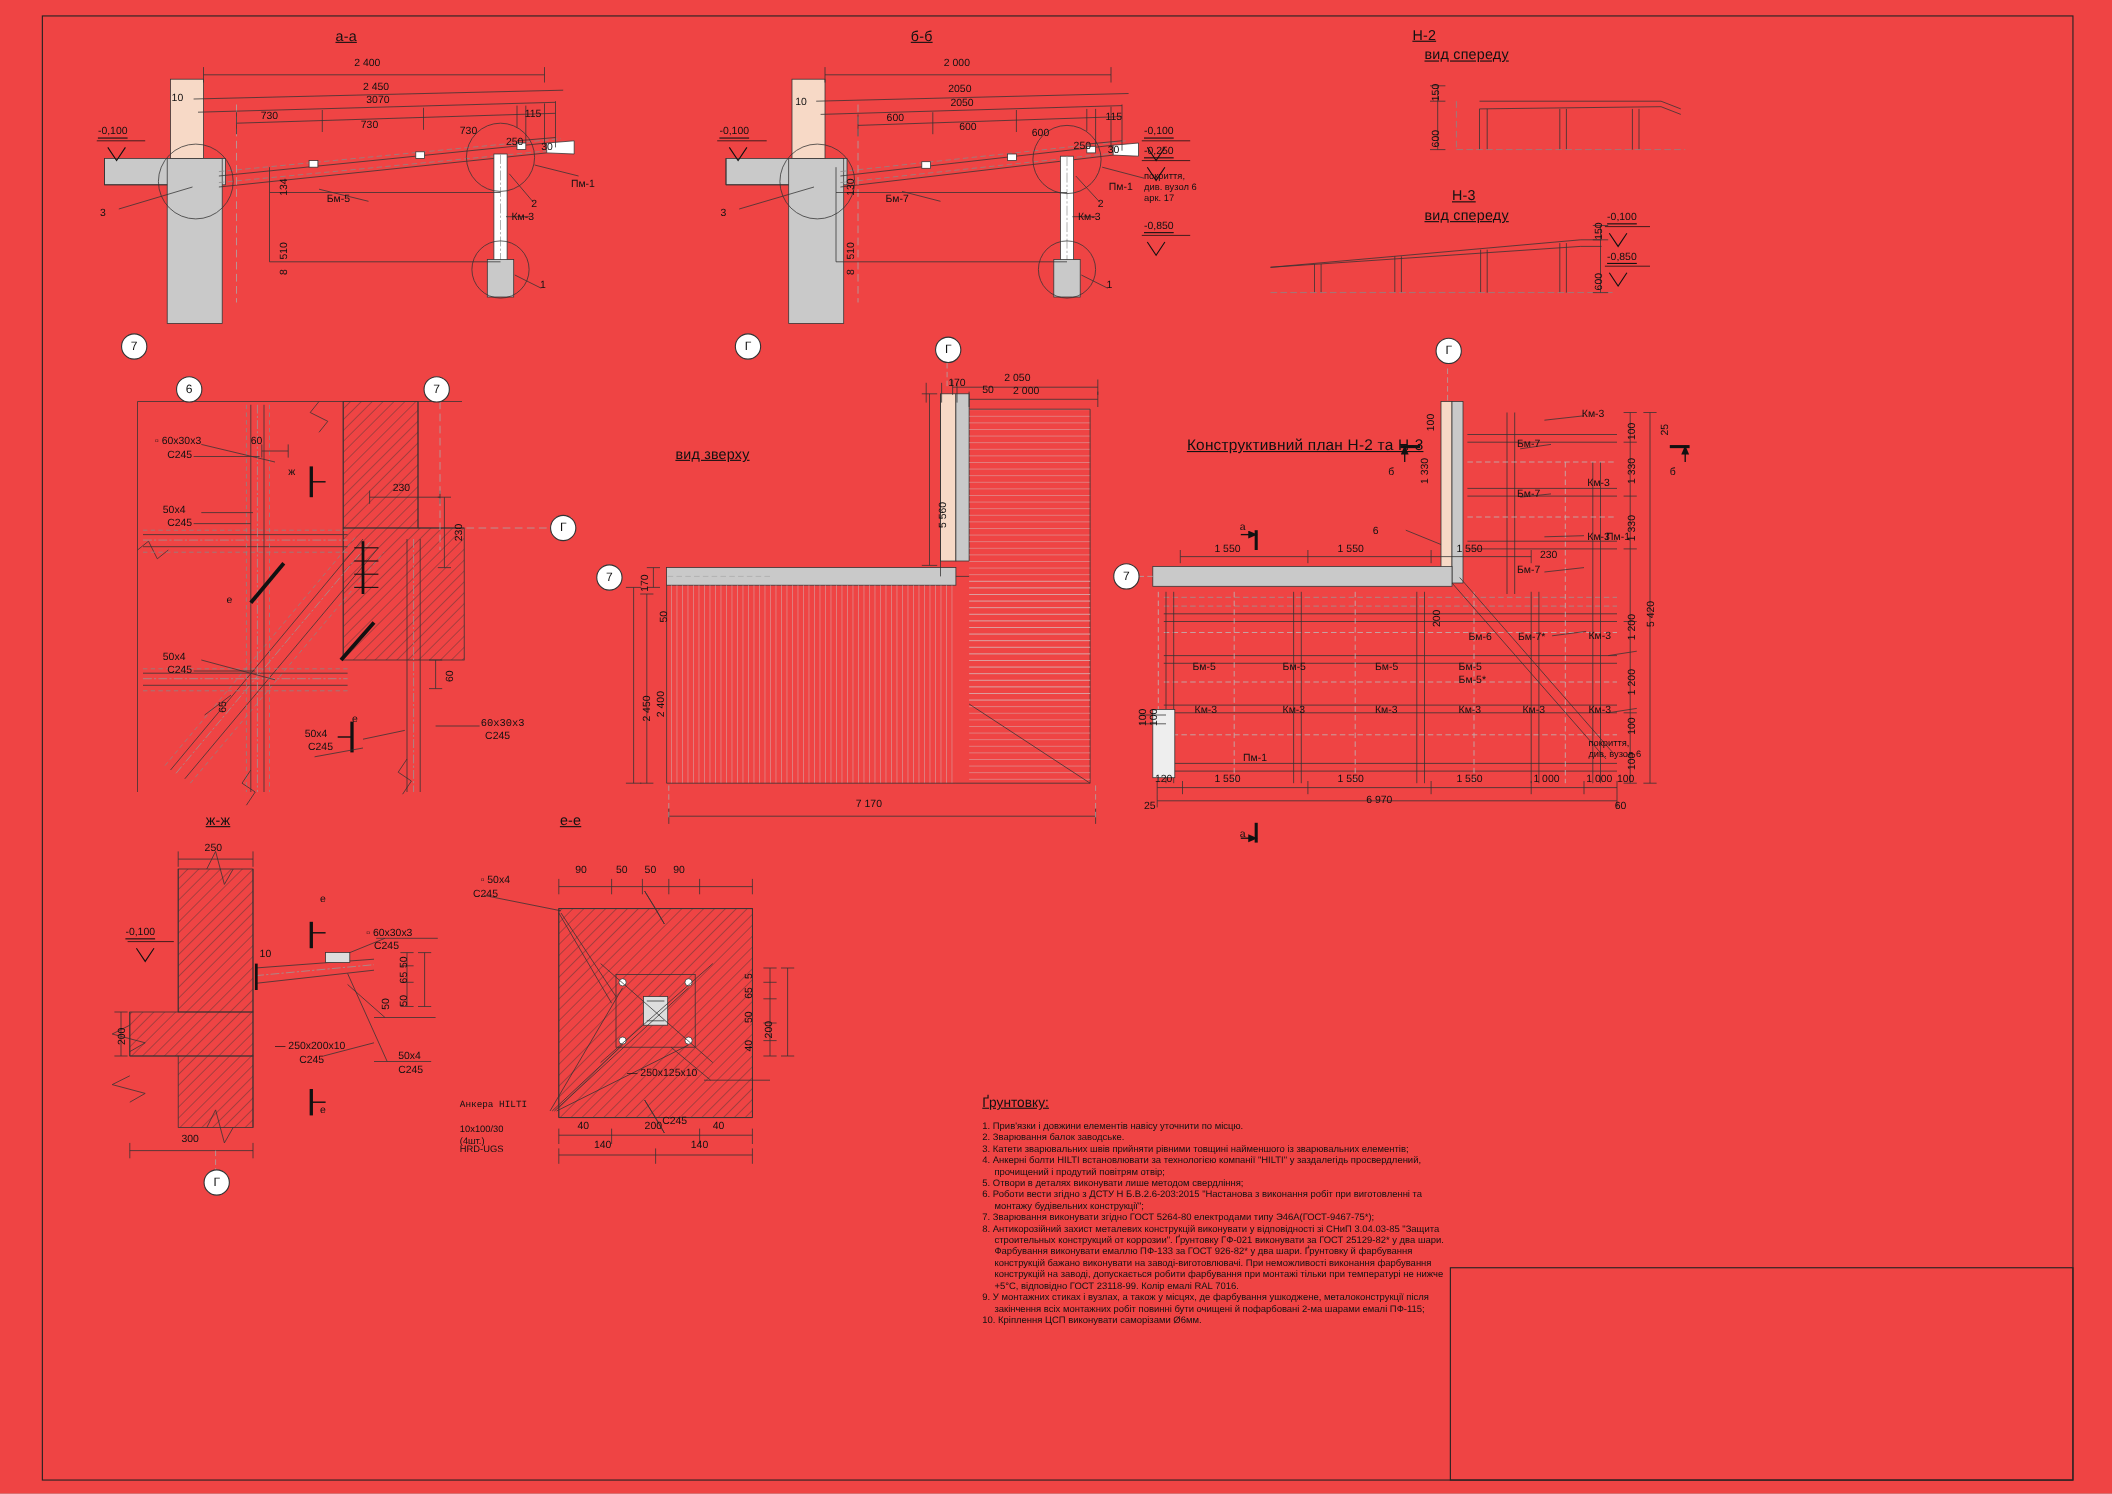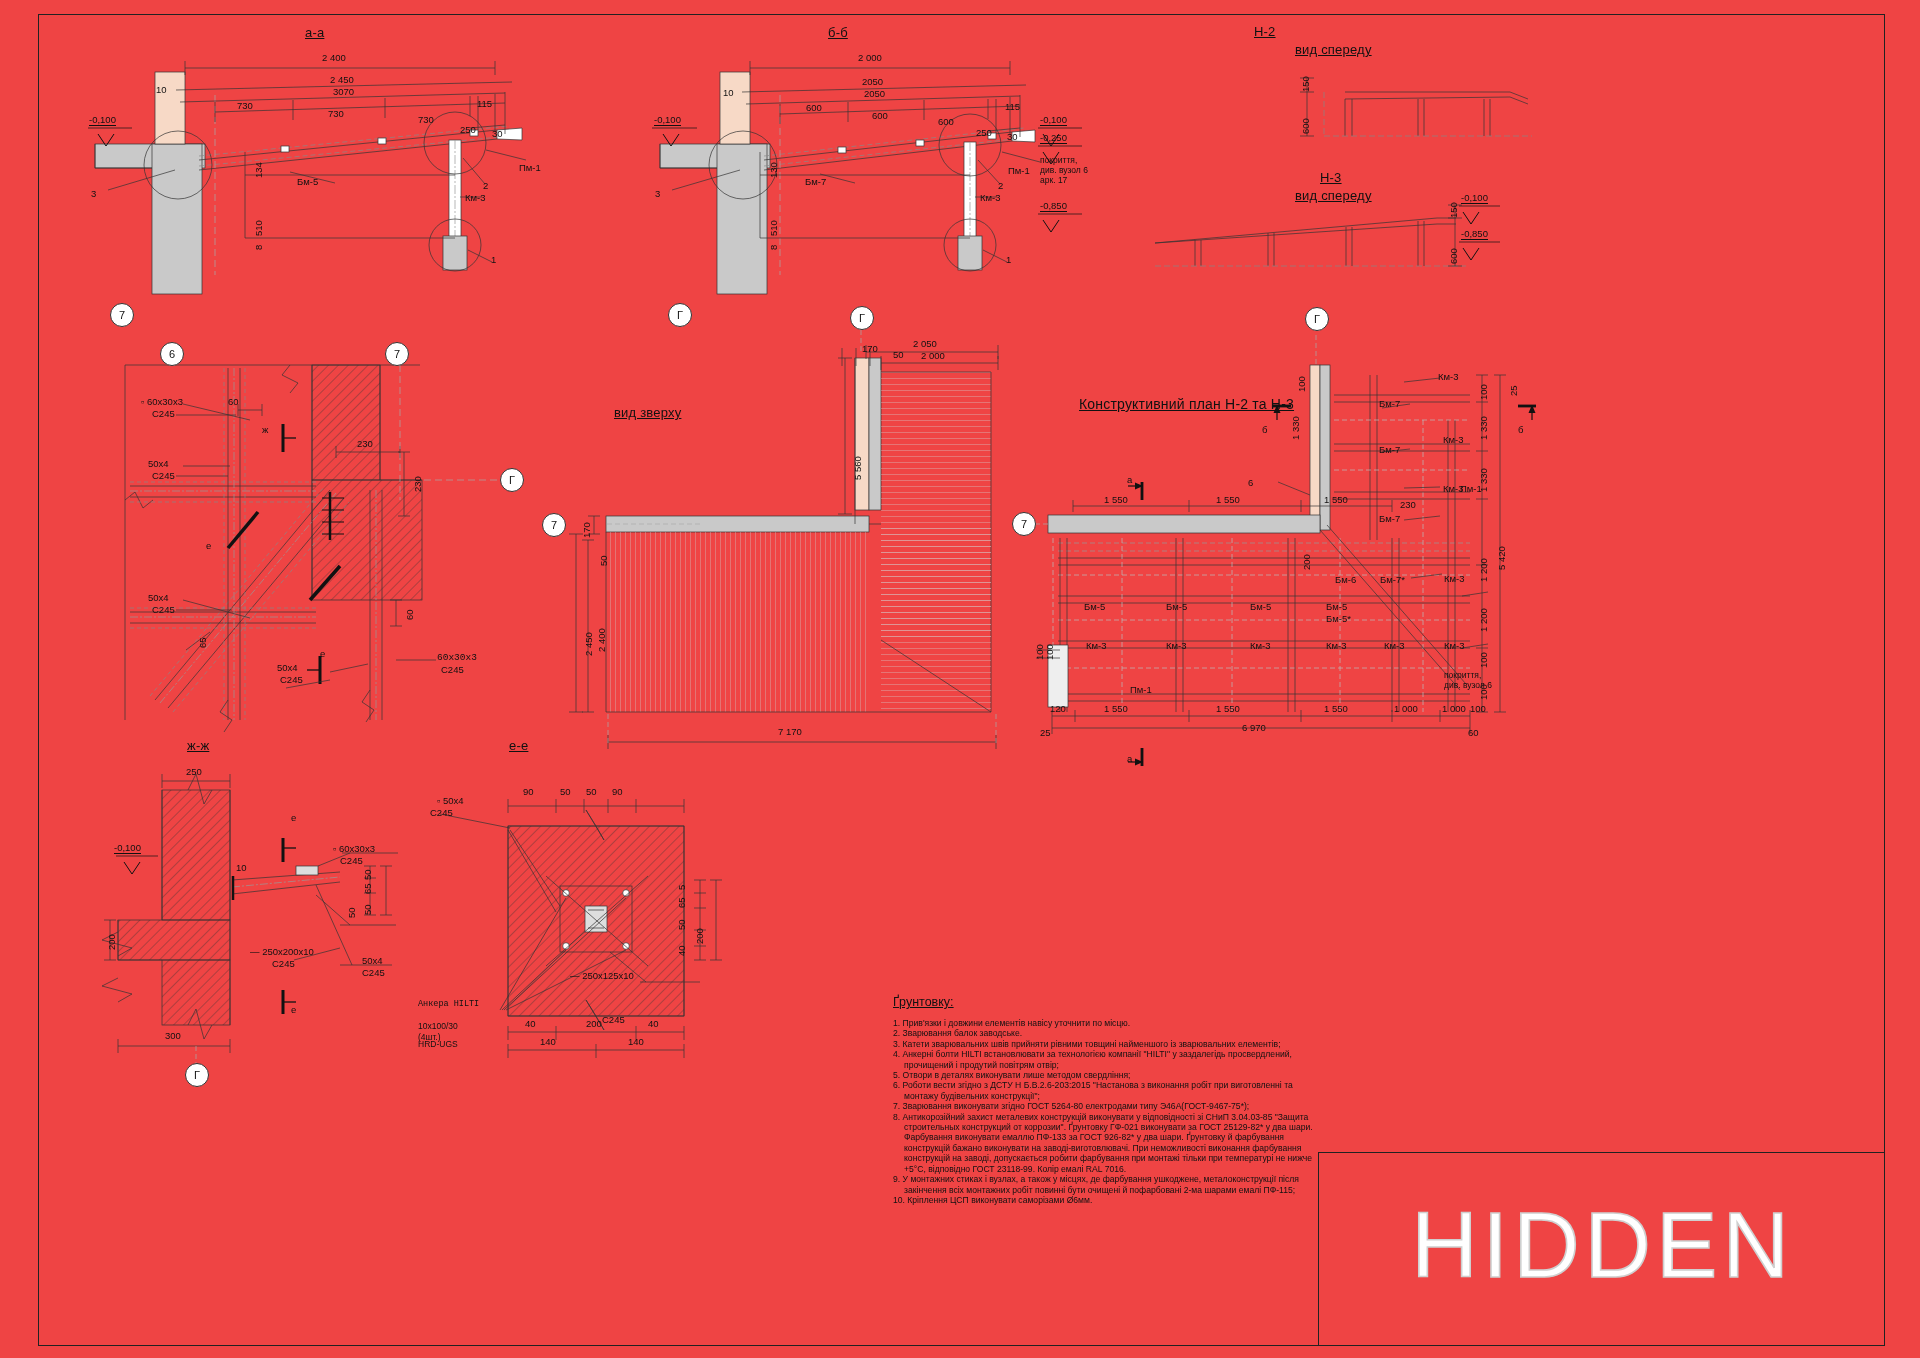--- a/index.html
+++ b/index.html
@@ -630,21 +630,21 @@
   <div class="dim v" style="left:768px;top:250px;">8</div>
   <div class="lvl" style="left:654px;top:114px;">-0,100</div>
   <div class="lbl" style="left:805px;top:176px;">Бм-7</div>
   <div class="lbl" style="left:980px;top:192px;">Км-3</div>
   <div class="lbl" style="left:1008px;top:165px;">Пм-1</div>
   <div class="lbl" style="left:655px;top:188px;">3</div>
   <div class="lbl" style="left:998px;top:180px;">2</div>
   <div class="lbl" style="left:1006px;top:254px;">1</div>
   <div class="bubble" style="left:668px;top:303px;">Г</div>
 
-  <div class="ttl" style="left:1254px;top:24px;">Н-2</div>
+  <div class="ttl" style="left:1284px;top:24px;">Н-2</div>
   <div class="ttl" style="left:1295px;top:42px;">вид спереду</div>
   <div class="dim v" style="left:1300px;top:92px;">150</div>
   <div class="dim v" style="left:1300px;top:134px;">600</div>
 
   <div class="ttl" style="left:1320px;top:170px;">Н-3</div>
   <div class="ttl" style="left:1295px;top:188px;">вид спереду</div>
   <div class="dim v" style="left:1448px;top:218px;">150</div>
   <div class="dim v" style="left:1448px;top:264px;">600</div>
   <div class="lvl" style="left:1461px;top:192px;">-0,100</div>
   <div class="lvl" style="left:1461px;top:228px;">-0,850</div>
@@ -801,15 +801,14 @@
       <li>5. Отвори в деталях виконувати лише методом свердління;</li>
       <li>6. Роботи вести згідно з   ДСТУ  Н Б.В.2.6-203:2015 "Настанова з виконання робіт при виготовленні та монтажу будівельних конструкції";</li>
       <li>7. Зварювання виконувати згідно ГОСТ 5264-80 електродами типу Э46А(ГОСТ-9467-75*);</li>
       <li>8. Антикорозійний захист металевих конструкцій виконувати у відповідності зі СНиП 3.04.03-85 "Защита строительных конструкций от коррозии". Ґрунтовку ГФ-021 виконувати за ГОСТ 25129-82* у два шари. Фарбування виконувати емаллю ПФ-133 за ГОСТ 926-82* у два шари. Ґрунтовку й фарбування конструкцій бажано виконувати на заводі-виготовлювачі. При неможливості виконання фарбування конструкцій на заводі, допускається робити фарбування при монтажі тільки при температурі не нижче +5°С, відповідно ГОСТ 23118-99. Колір емалі RAL 7016.</li>
       <li>9. У монтажних стиках і вузлах, а також у місцях, де фарбування ушкоджене, металоконструкції після закінчення всіх монтажних робіт повинні бути очищені й пофарбовані 2-ма шарами емалі ПФ-115;</li>
       <li>10. Кріплення ЦСП виконувати саморізами Ø6мм.</li>
     </ol>
   </div>
 
   <div class="tblock"></div>
-  <div class="hidden-wm">HIDDEN</div>
 
 </div>
 
 </body></html>

